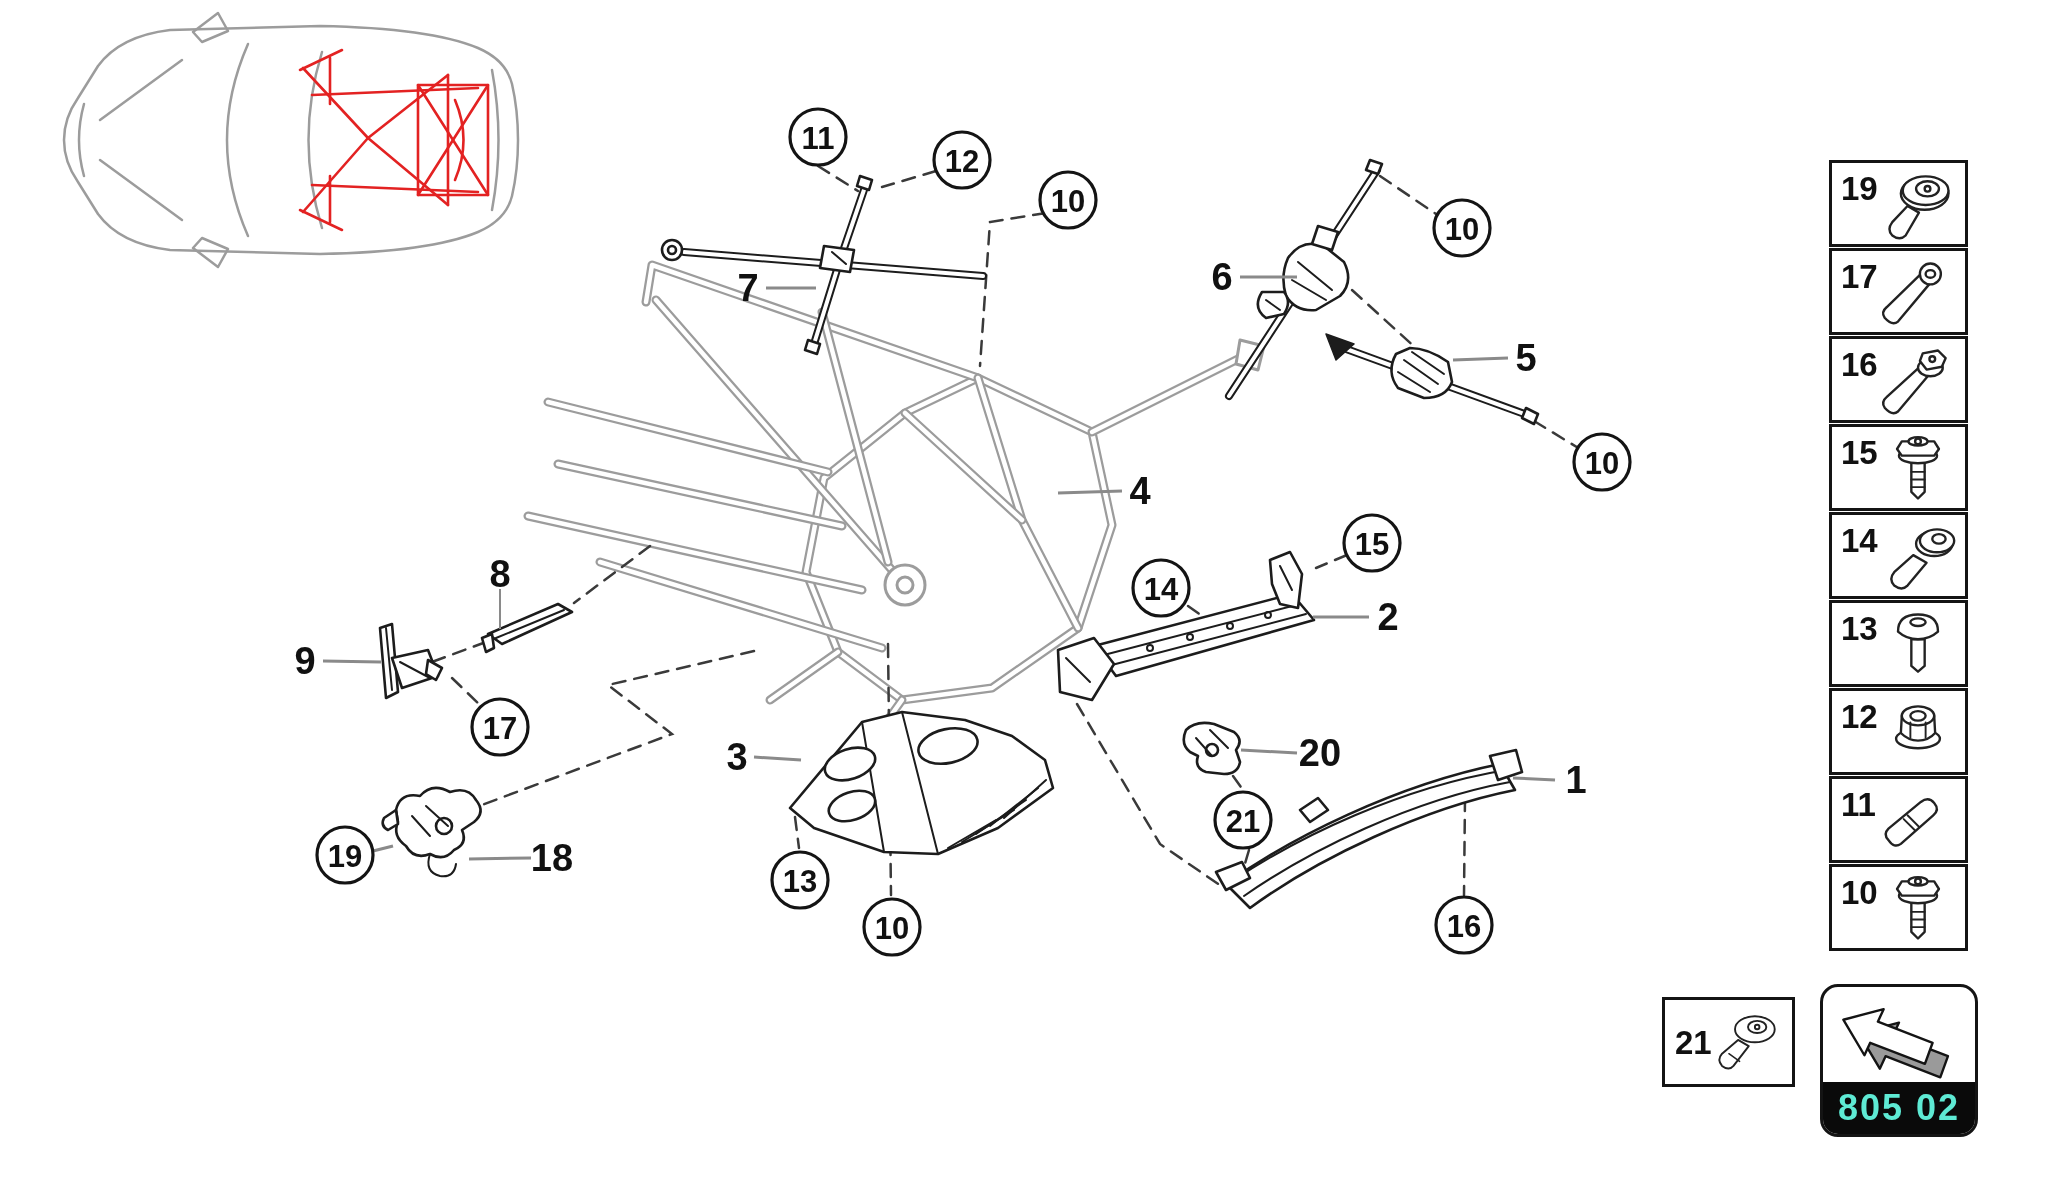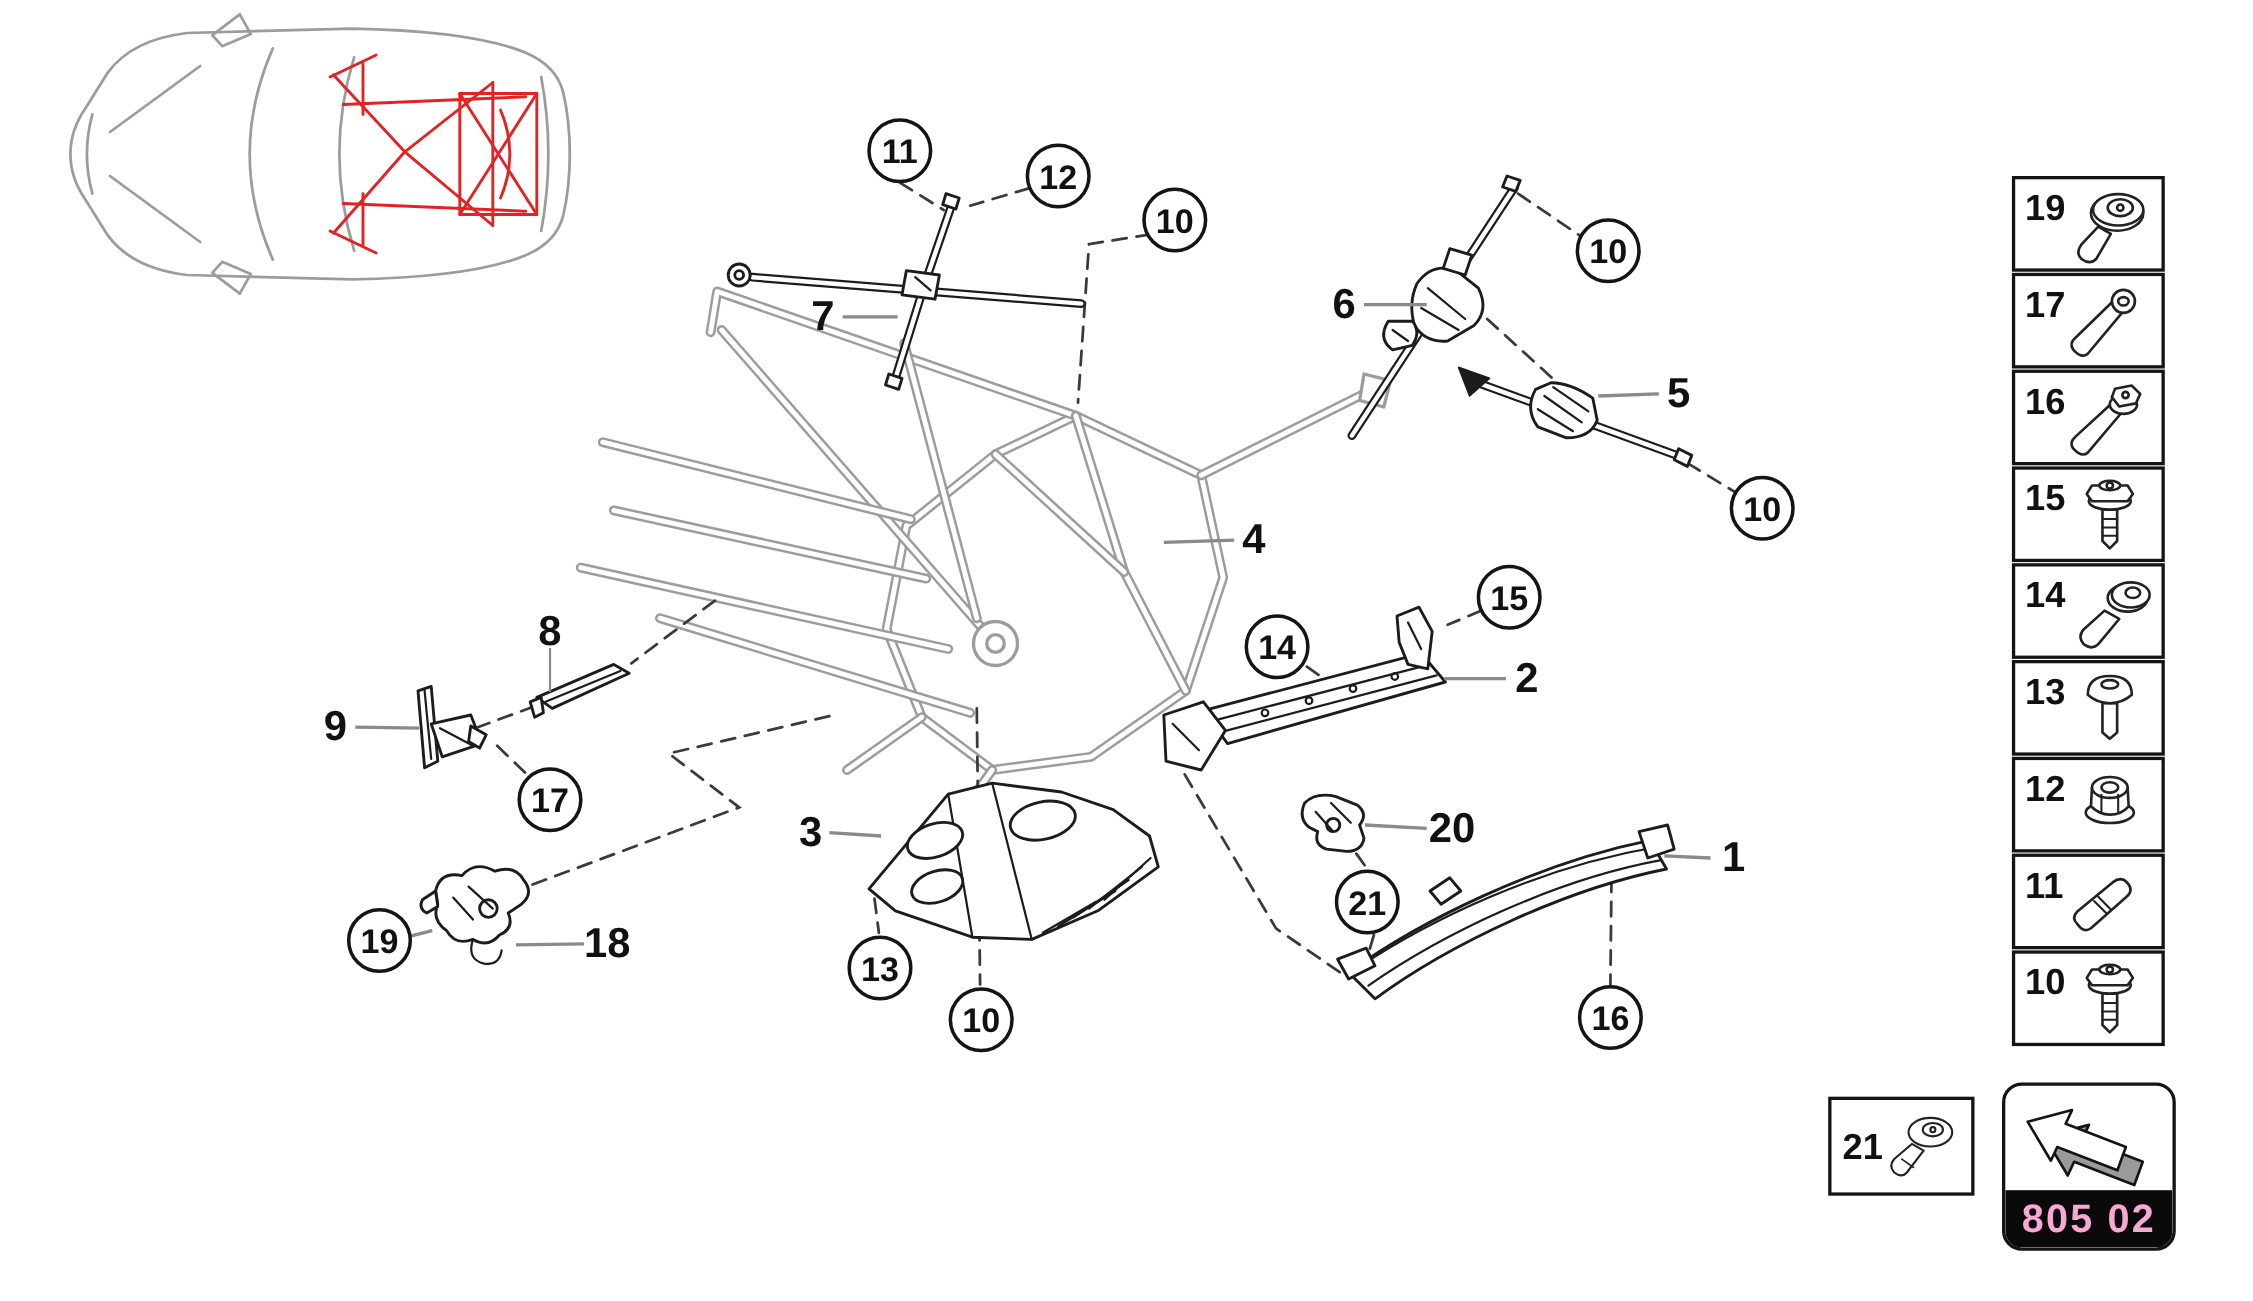--- a/index.html
+++ b/index.html
@@ -42,21 +42,21 @@
   .cell svg{position:absolute;right:3px;top:2px}
   .fi{fill:#fff;stroke:#222;stroke-width:2.5;stroke-linejoin:round;stroke-linecap:round}
   .fil{fill:none;stroke:#222;stroke-width:2;stroke-linecap:round}
 
   
   .hw-box{position:absolute;left:1662px;top:997px;width:133px;height:90px;border:3px solid #141414;
           box-sizing:border-box;background:#fff}
   .hw-box .num{position:absolute;left:10px;top:24px;font-size:33px;font-weight:700;color:#111}
   .nav-box{position:absolute;left:1820px;top:984px;width:158px;height:153px;border:3px solid #141414;
            border-radius:18px;box-sizing:border-box;background:#fff;overflow:hidden}
-  .nav-box .band{position:absolute;left:0;right:0;bottom:0;height:52px;background:#0a0a0a;color:#f9a8d4;
+  .nav-box .band{position:absolute;left:0;right:0;bottom:0;height:52px;background:#0a0a0a;color:#5eead4;
                  display:flex;align-items:center;justify-content:center;
                  font-size:36px;font-weight:700;letter-spacing:2px}
 </style>
 </head>
 <body>
 
 <div class="page">
 
 <svg class="art" width="2048" height="1183" viewBox="0 0 2048 1183">
 

